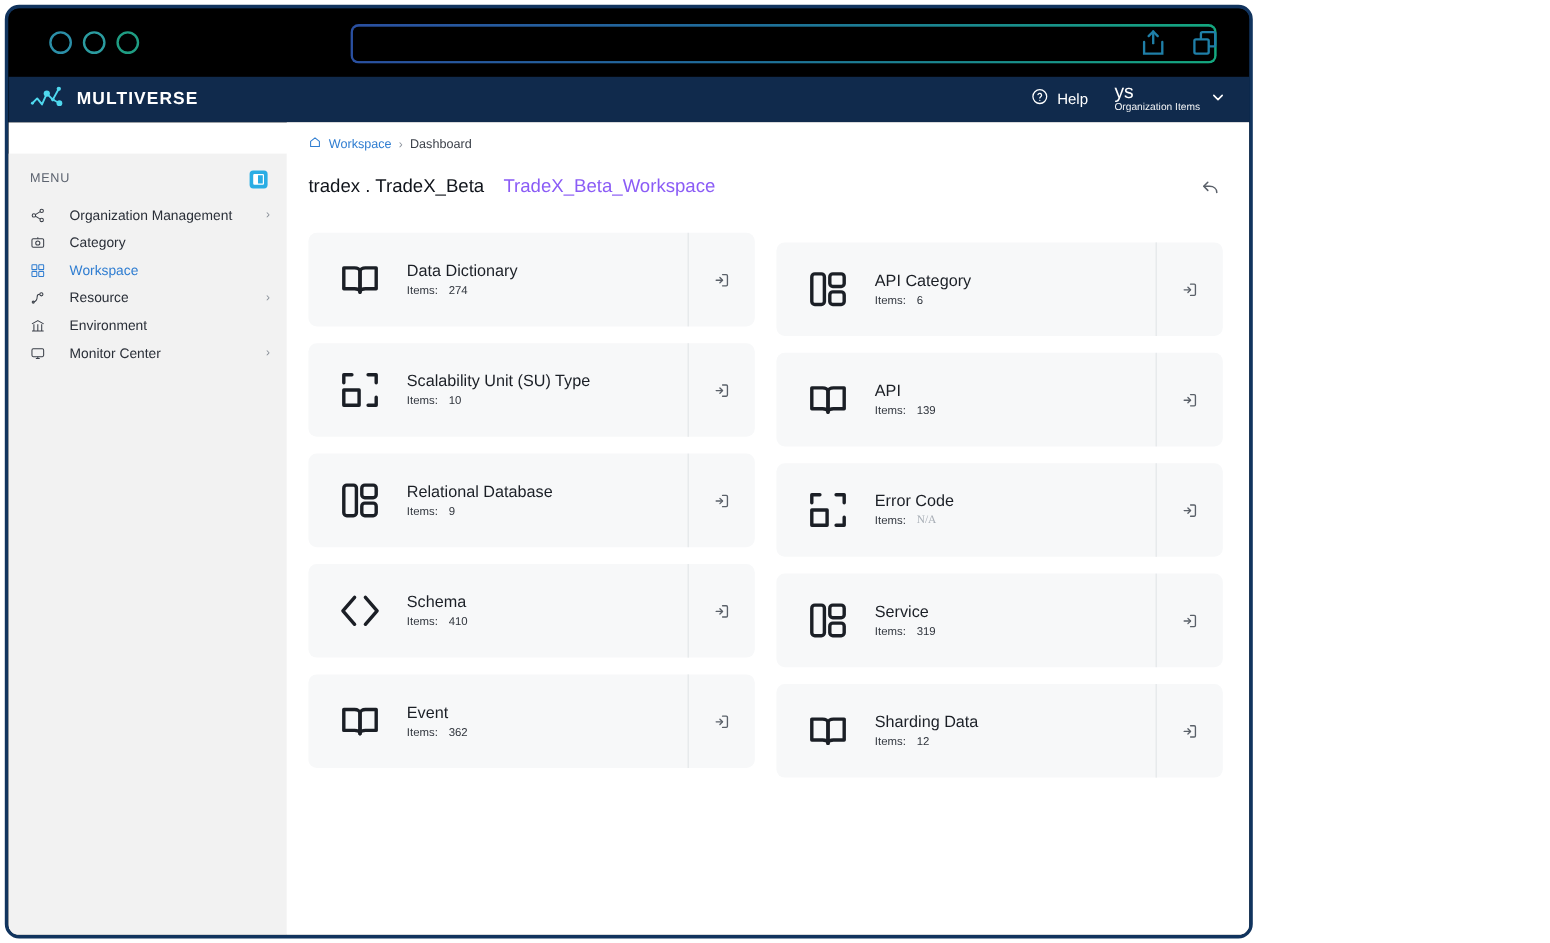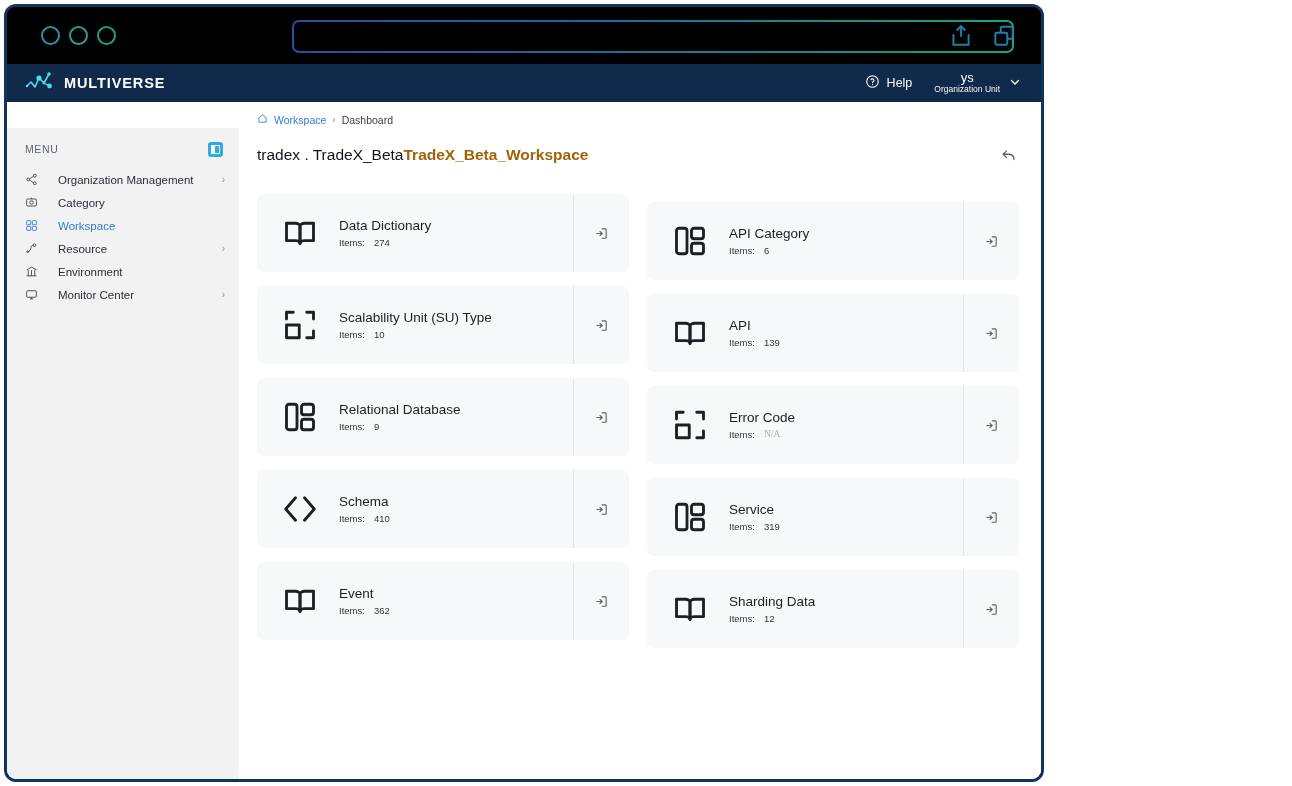--- a/index.html
+++ b/index.html
@@ -71,21 +71,21 @@
     color: #ffffff; font-size: 14.5px; font-weight: bold;
     letter-spacing: 0.9px;
   }
   #header-right {
     margin-left: auto; display: flex; align-items: center;
     gap: 22px; padding-right: 20px;
   }
   #help-block { display: flex; align-items: center; gap: 7px; }
   #help-label { color: #ffffff; font-size: 12.5px; }
   #user-block { display: flex; align-items: center; gap: 9px; cursor: pointer; }
-  #user-name { color: #ffffff; font-size: 13px; line-height: 12px; text-align: center; }
+  #user-name { color: #ffffff; font-size: 16px; line-height: 12px; }
   #user-role { color: #ffffff; font-size: 8.5px; line-height: 11px; opacity: .95; }
 
   
   #app-body {
     position: absolute; left: 0; top: 95px; right: 0; bottom: 0;
     display: flex; background: #ffffff;
   }
 
   
   #sidebar {
@@ -134,21 +134,21 @@
   .crumb-current { color: #3a3f48; }
 
   #title-row {
     display: flex; align-items: center;
     padding: 18px 22px 0 18px;
   }
   #title-prefix {
     font-size: 15.5px; color: #10141b; font-weight: 500;
   }
   #title-main {
-    font-size: 15.5px; color: #a16207; margin-left: 0; font-weight: 700;
+    font-size: 15.5px; color: #8b5cf6; margin-left: 16px; font-weight: 400;
   }
   #back-icon-btn {
     margin-left: auto; cursor: pointer; width: 22px; height: 22px;
     display: flex; align-items: center; justify-content: center;
   }
 
   #cards-wrap {
     position: absolute; left: 18px; right: 22px; top: 92px;
     display: flex; gap: 18px;
   }
@@ -238,21 +238,21 @@
             <path d="M9.6 9.3a2.5 2.5 0 0 1 4.8.9c0 1.7-2.4 2-2.4 3.6" stroke-linecap="round"></path>
             <circle cx="12" cy="17" r=".9" fill="#ffffff" stroke="none"></circle>
           </svg>
         </span>
         <span id="help-label">Help</span>
       </div>
 
       <div id="user-block">
         <div>
           <div id="user-name">ys</div>
-          <div id="user-role">Organization Unit</div>
+          <div id="user-role">Organization Items</div>
         </div>
         <span>
           <svg width="12" height="12" viewBox="0 0 24 24" fill="none" stroke="#ffffff" stroke-width="2.6">
             <path d="M5 9l7 7 7-7" stroke-linecap="round" stroke-linejoin="round"></path>
           </svg>
         </span>
       </div>
     </div>
   </div>
 

